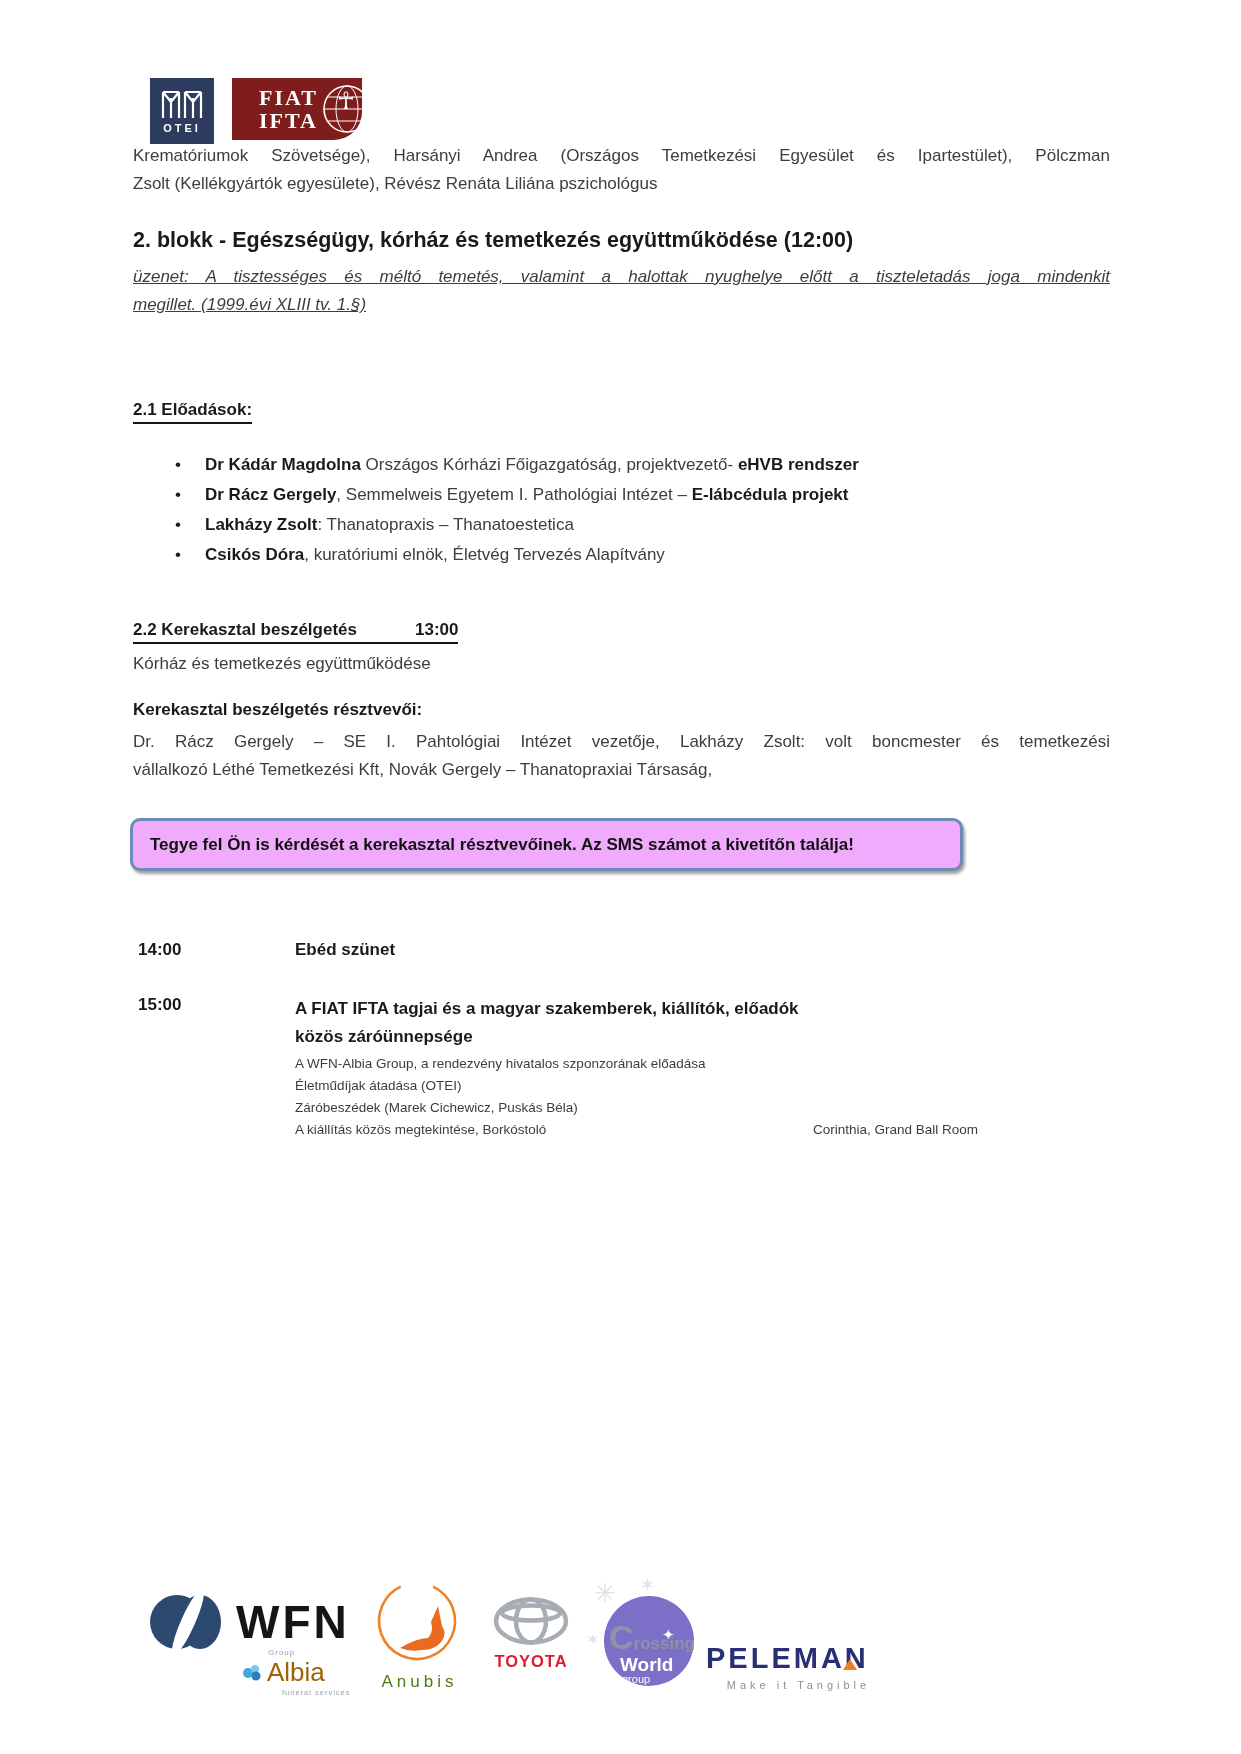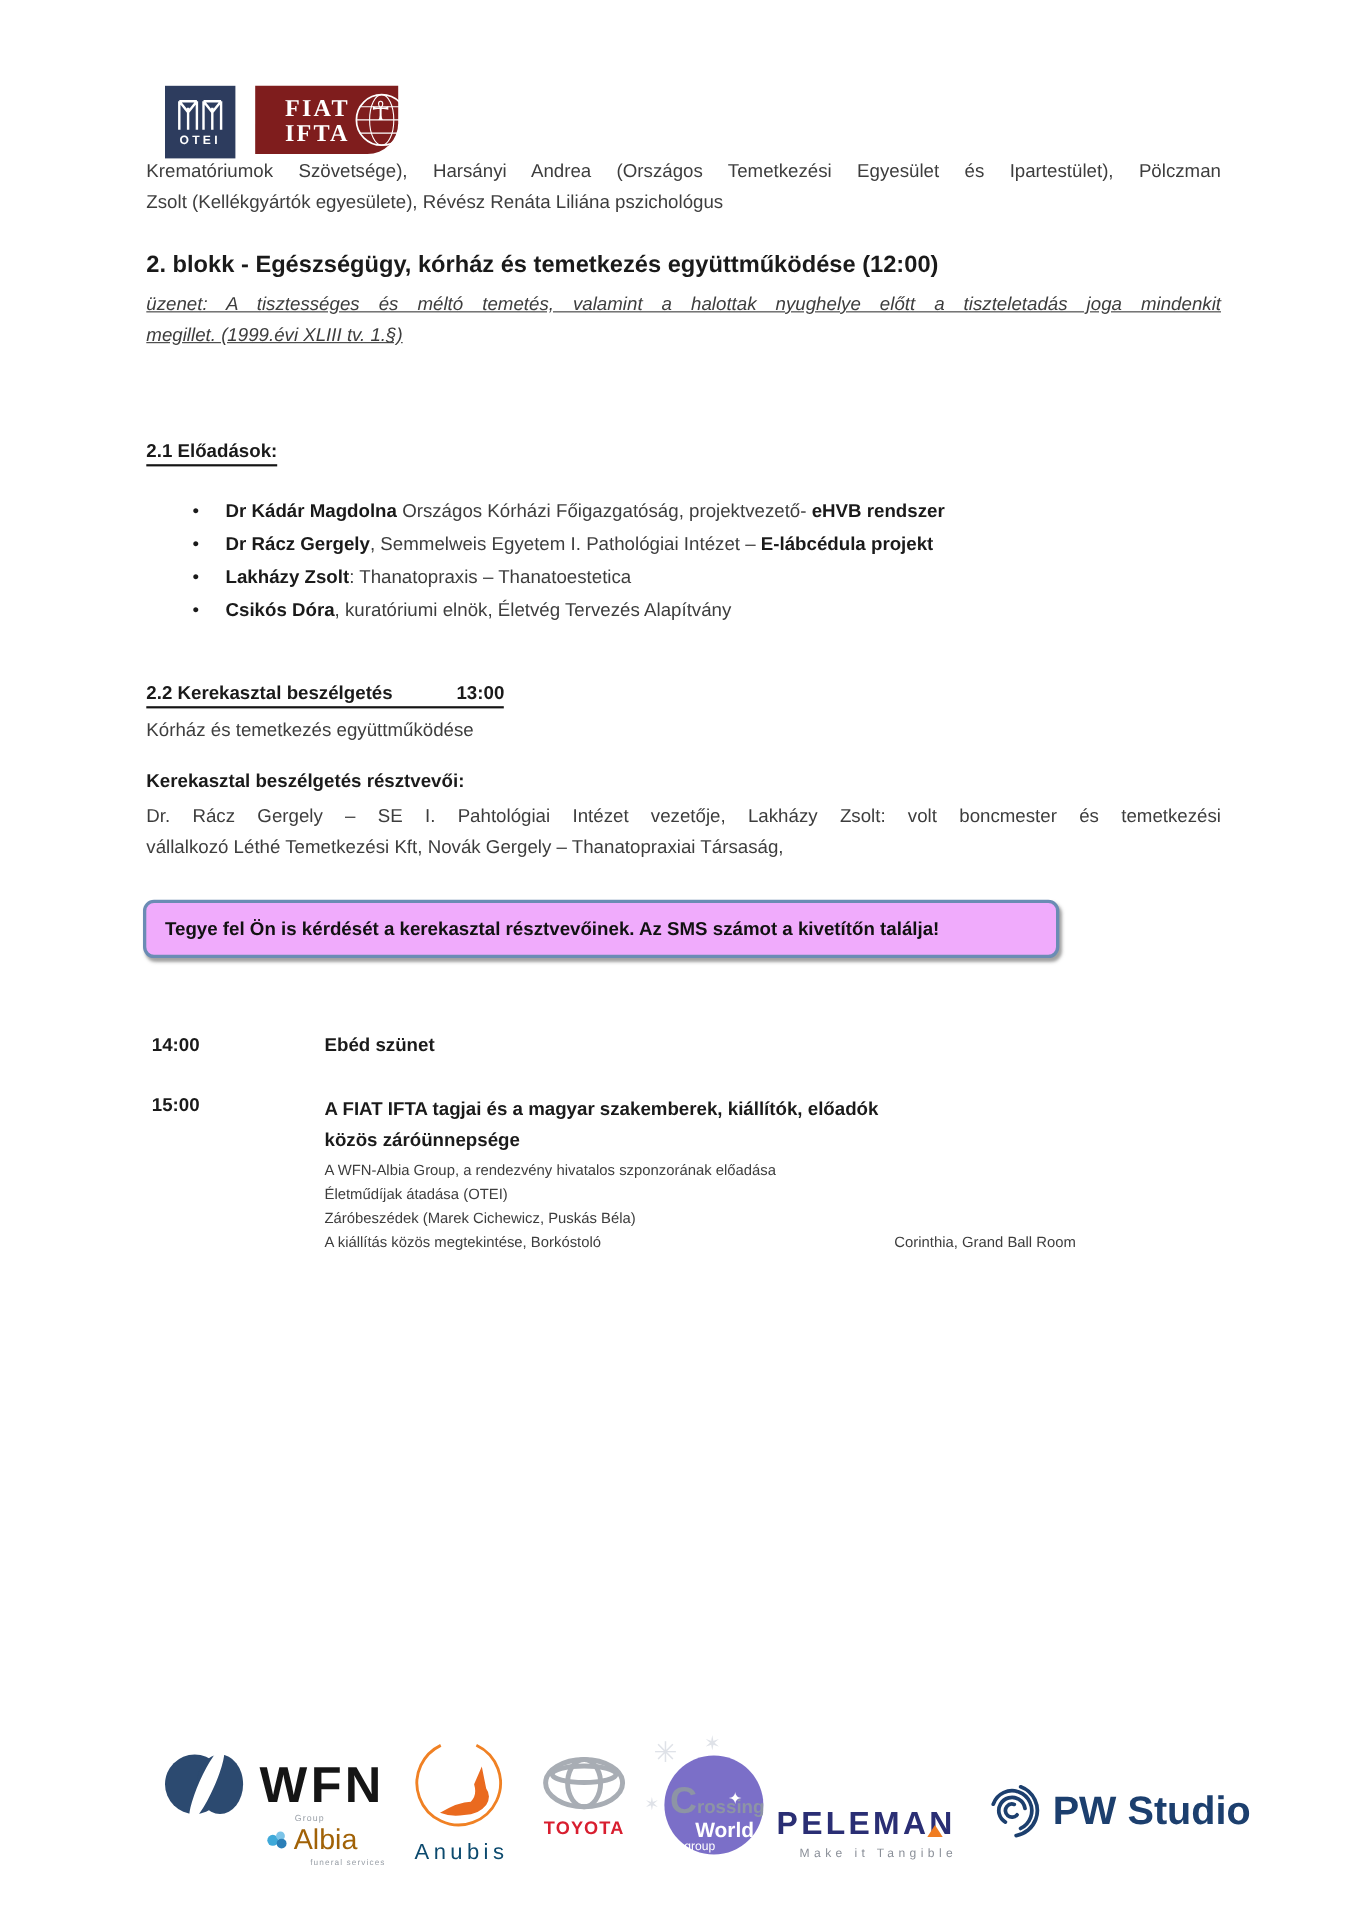--- a/index.html
+++ b/index.html
@@ -46,28 +46,28 @@
   .details .dline { line-height:22px; }
 
   
   .wfn-row { display:flex; align-items:center; }
   .wfn-text { font-size:46px; font-weight:bold; color:#151515; letter-spacing:3px; margin-left:14px; }
   .albia { margin-left:92px; margin-top:-4px; }
   .albia-group { font-size:8px; color:#9aa0a8; margin-left:26px; letter-spacing:1px; }
   .albia-row { display:flex; align-items:center; }
   .albia-name { font-size:26px; color:#a16207; margin-left:3px; }
   .albia-sub { font-size:7.5px; color:#9aa0a8; margin-left:40px; letter-spacing:1px; }
-  .anubis-name { color:#0c4a6e; font-size:20px; letter-spacing:4px; text-align:center; margin-top:0px; }
+  .anubis-name { color:#4d7c0f; font-size:17px; letter-spacing:4px; text-align:center; margin-top:0px; }
   .toyota-name { color:#d81e2f; font-weight:bold; font-size:16.5px; letter-spacing:1px; margin-top:2px; }
   .cw-circle { position:absolute; left:12px; top:12px; width:90px; height:90px; border-radius:50%;
     background:#7b6fc8; }
   .cw-text { position:absolute; left:5px; top:24px; line-height:1; white-space:nowrap; }
   .cw-c { font-size:34px; font-weight:bold; color:#8d94a5; }
   .cw-rossing { font-size:17px; font-weight:bold; color:#8d94a5; }
-  .cw-world { font-size:19px; font-weight:bold; color:#fff; margin-left:23px; margin-top:1px; }
+  .cw-world { font-size:19px; font-weight:bold; color:#fff; margin-left:11px; margin-top:1px; }
   .cw-group { font-size:11px; color:#fff; margin-left:13px; margin-top:0px; }
   .sp { position:absolute; color:#dfe2e8; }
   .sp1 { left:2px; top:-6px; font-size:26px; }
   .sp2 { left:48px; top:-10px; font-size:18px; }
   .sp3 { left:-6px; top:46px; font-size:16px; }
   .sp4 { left:58px; top:30px; font-size:15px; color:#fff; }
   .pel-name { font-size:29px; font-weight:bold; color:#2a2e74; letter-spacing:3px; }
   .pel-tri { position:absolute; left:137px; top:17px; width:0; height:0;
     border-left:7px solid transparent; border-right:7px solid transparent;
     border-bottom:11px solid #f07d22; }
@@ -235,26 +235,15 @@
         </div>
       </div>
     </div>
 
     <div class="abs" style="left:706px; top:64px; width:185px; position:absolute;">
       <div class="pel-name">PELEMAN</div>
       <span class="pel-tri"></span>
       <div class="pel-tag">Make it Tangible</div>
     </div>
 
-    <div class="abs pw" style="left:893px; top:40px;">
-      <svg width="54" height="56" viewBox="0 0 54 56">
-        <g fill="none" stroke="#1c3f6e" stroke-width="3.4" stroke-linecap="round">
-          <circle cx="27" cy="28" r="6" stroke-dasharray="26 12" transform="rotate(40 27 28)"></circle>
-          <circle cx="27" cy="28" r="12" stroke-dasharray="48 28" transform="rotate(120 27 28)"></circle>
-          <circle cx="27" cy="28" r="18" stroke-dasharray="70 42" transform="rotate(200 27 28)"></circle>
-          <circle cx="27" cy="28" r="23" stroke-dasharray="60 84" transform="rotate(290 27 28)"></circle>
-        </g>
-      </svg>
-      <span class="pw-text">PW Studio</span>
-    </div>
 
   </div>
 </div>
 
 </body></html>

